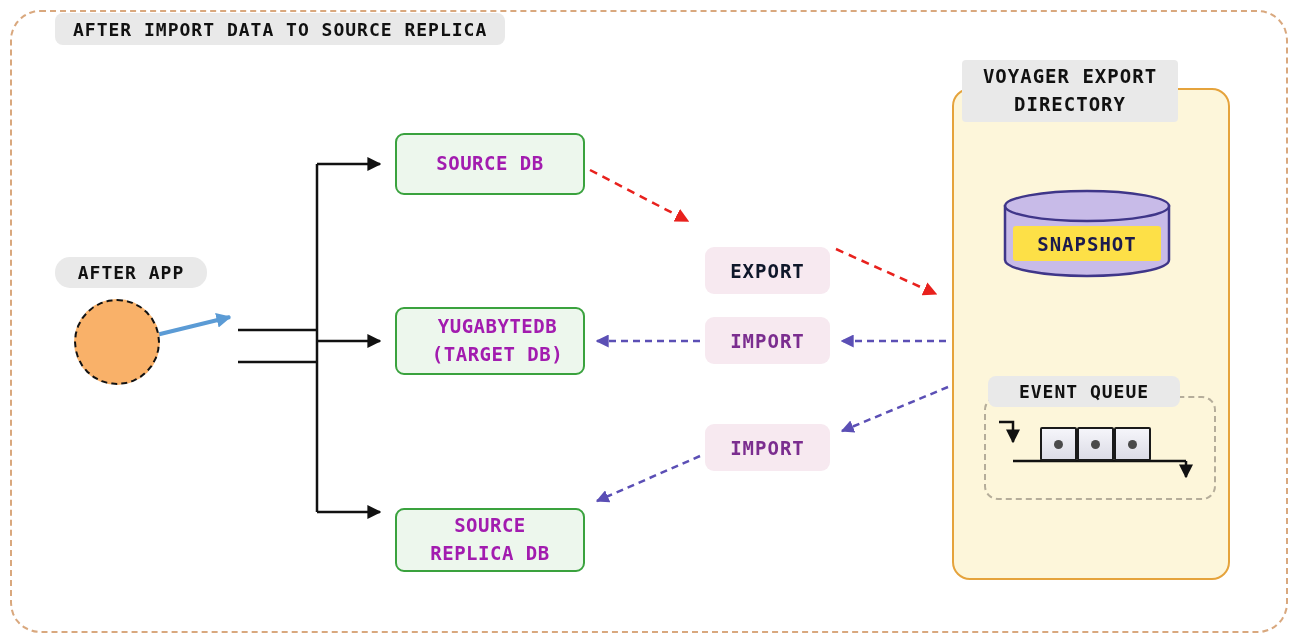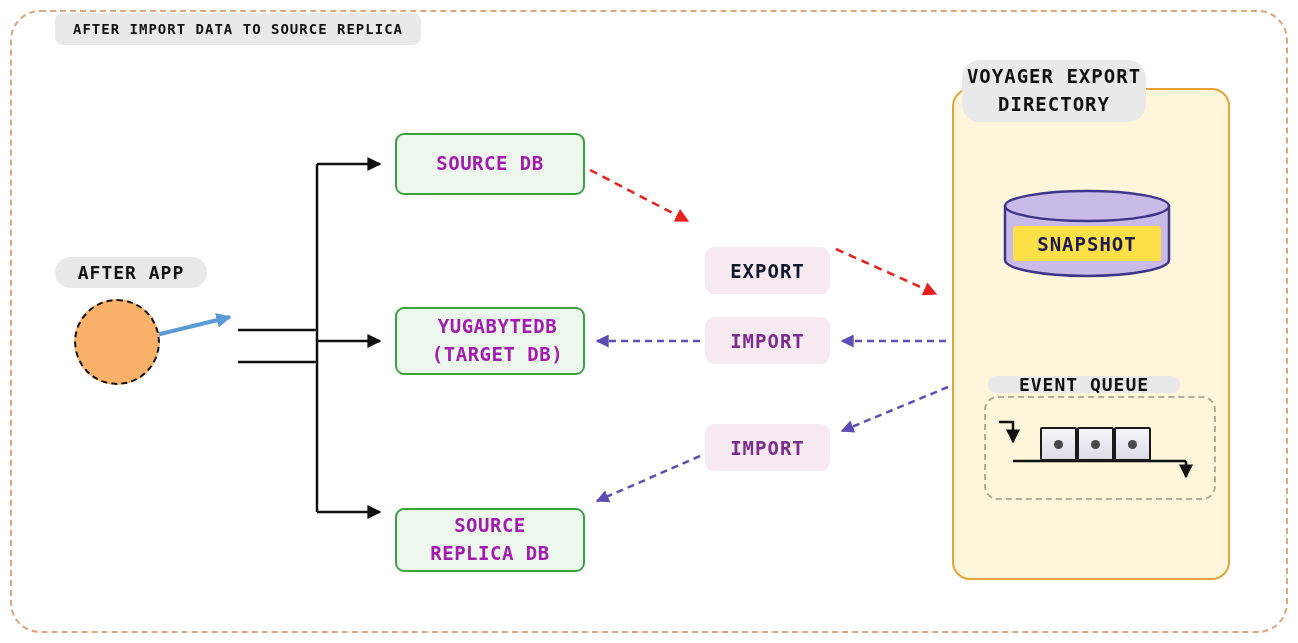--- a/index.html
+++ b/index.html
@@ -11,24 +11,24 @@
   .outer-border{
     position:absolute;left:10px;top:10px;width:1274px;height:619px;
     border:2px dashed #d9a87e;border-radius:30px;z-index:0;
   }
   .layer-svg{position:absolute;left:0;top:0;z-index:2;pointer-events:none;}
   .pill{
     position:absolute;background:#e9e9e9;color:#111;
     font-weight:bold;display:flex;align-items:center;justify-content:center;
     text-align:center;letter-spacing:1px;z-index:3;
   }
-  .title-pill{left:55px;top:13px;height:32px;padding:0 18px;font-size:14px;border-radius:8px;}
+  .title-pill{left:55px;top:13px;height:32px;padding:0 18px;font-size:18px;border-radius:8px;}
   .user-app-pill{left:55px;top:257px;width:152px;height:31px;font-size:18px;border-radius:15px;}
-  .voyager-title-pill{left:962px;top:60px;width:184px;height:62px;font-size:19px;border-radius:18px;line-height:1.45;white-space:pre-line;}
-  .event-queue-pill{left:988px;top:376px;width:192px;height:17px;font-size:18px;border-radius:8px;z-index:4;}
+  .voyager-title-pill{left:962px;top:60px;width:216px;height:62px;font-size:19px;border-radius:4px;line-height:1.45;white-space:pre-line;}
+  .event-queue-pill{left:988px;top:376px;width:192px;height:31px;font-size:18px;border-radius:8px;z-index:4;}
   .user-circle{
     position:absolute;left:74px;top:299px;width:86px;height:86px;border-radius:50%;
     background:#f9b169;border:2.5px dashed #111;box-sizing:border-box;z-index:3;
   }
   .node{
     position:absolute;left:395px;width:190px;box-sizing:border-box;
     background:#edf7ed;border:2px solid #3aa23e;border-radius:9px;
     color:#a21caf;font-weight:bold;font-size:19px;line-height:1.45;
     display:flex;align-items:center;justify-content:center;text-align:center;
     white-space:pre-line;z-index:3;letter-spacing:0.5px;

